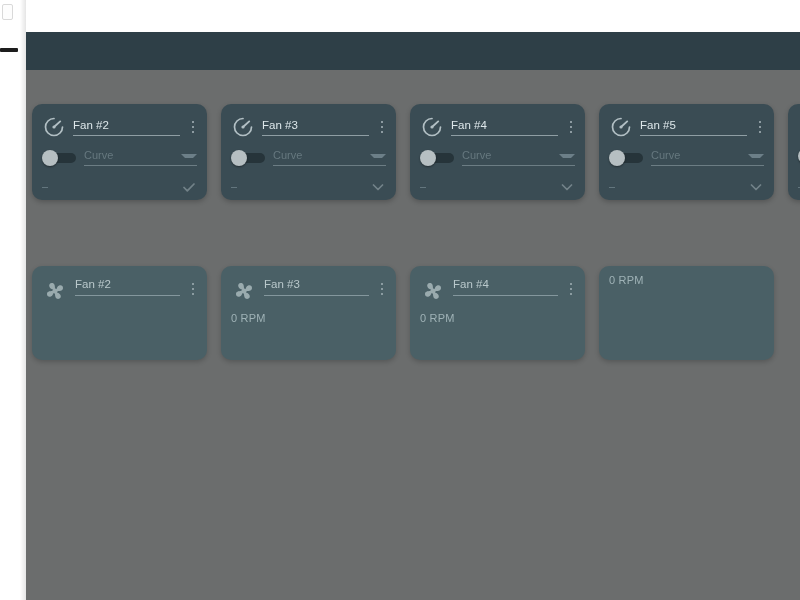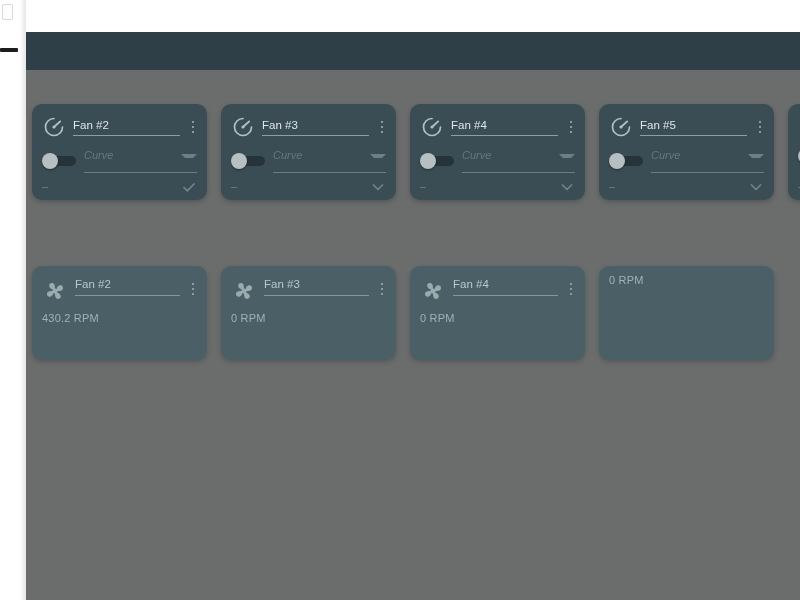--- a/index.html
+++ b/index.html
@@ -185,23 +185,22 @@
     background: #b6bfc2;
     box-shadow: 0 1px 2px rgba(0,0,0,0.4);
   }
 
   .select-field {
     position: relative;
     flex: 1 1 auto;
     min-width: 0;
     display: flex;
     align-items: flex-end;
-    padding-bottom: 10px;
+    padding-bottom: 3px;
     border-bottom: 1px solid rgba(190,205,211,0.38);
-    font-style: italic;
   }
   .select-field .sel-text {
     flex: 1 1 auto;
     font-size: 11px;
     color: #66787f;
     line-height: 14px;
     white-space: nowrap;
     overflow: hidden;
   }
   .caret-small {
@@ -494,21 +493,20 @@
           </span>
           <span class="sensor-name-field">
             <span class="name-text">Fan #2</span>
           </span>
           <span class="kebab">
               <i></i>
               <i></i>
               <i></i>
             </span>
         </div>
-        <div class="rpm">430.2 RPM</div>
       </div>
 
       <div class="sensor-card">
         <div class="sensor-top">
           <span class="fan-icon">
             <svg viewBox="0 0 26 26" width="26" height="26">
               <circle cx="13" cy="13" r="2.6" fill="#b9c8cb"></circle>
               <path d="M13 10.4c0-3.2-.7-5.4-3.1-5.4-2.2 0-3.3 1.9-2.4 3.9.8 1.8 2.8 2.6 5.5 2.6z" fill="#b9c8cb"></path>
               <path d="M15.6 13c3.2 0 5.4-.7 5.4-3.1 0-2.2-1.9-3.3-3.9-2.4-1.8.8-2.6 2.8-2.6 5.5z" fill="#b9c8cb"></path>
               <path d="M13 15.6c0 3.2.7 5.4 3.1 5.4 2.2 0 3.3-1.9 2.4-3.9-.8-1.8-2.8-2.6-5.5-2.6z" fill="#b9c8cb"></path>

